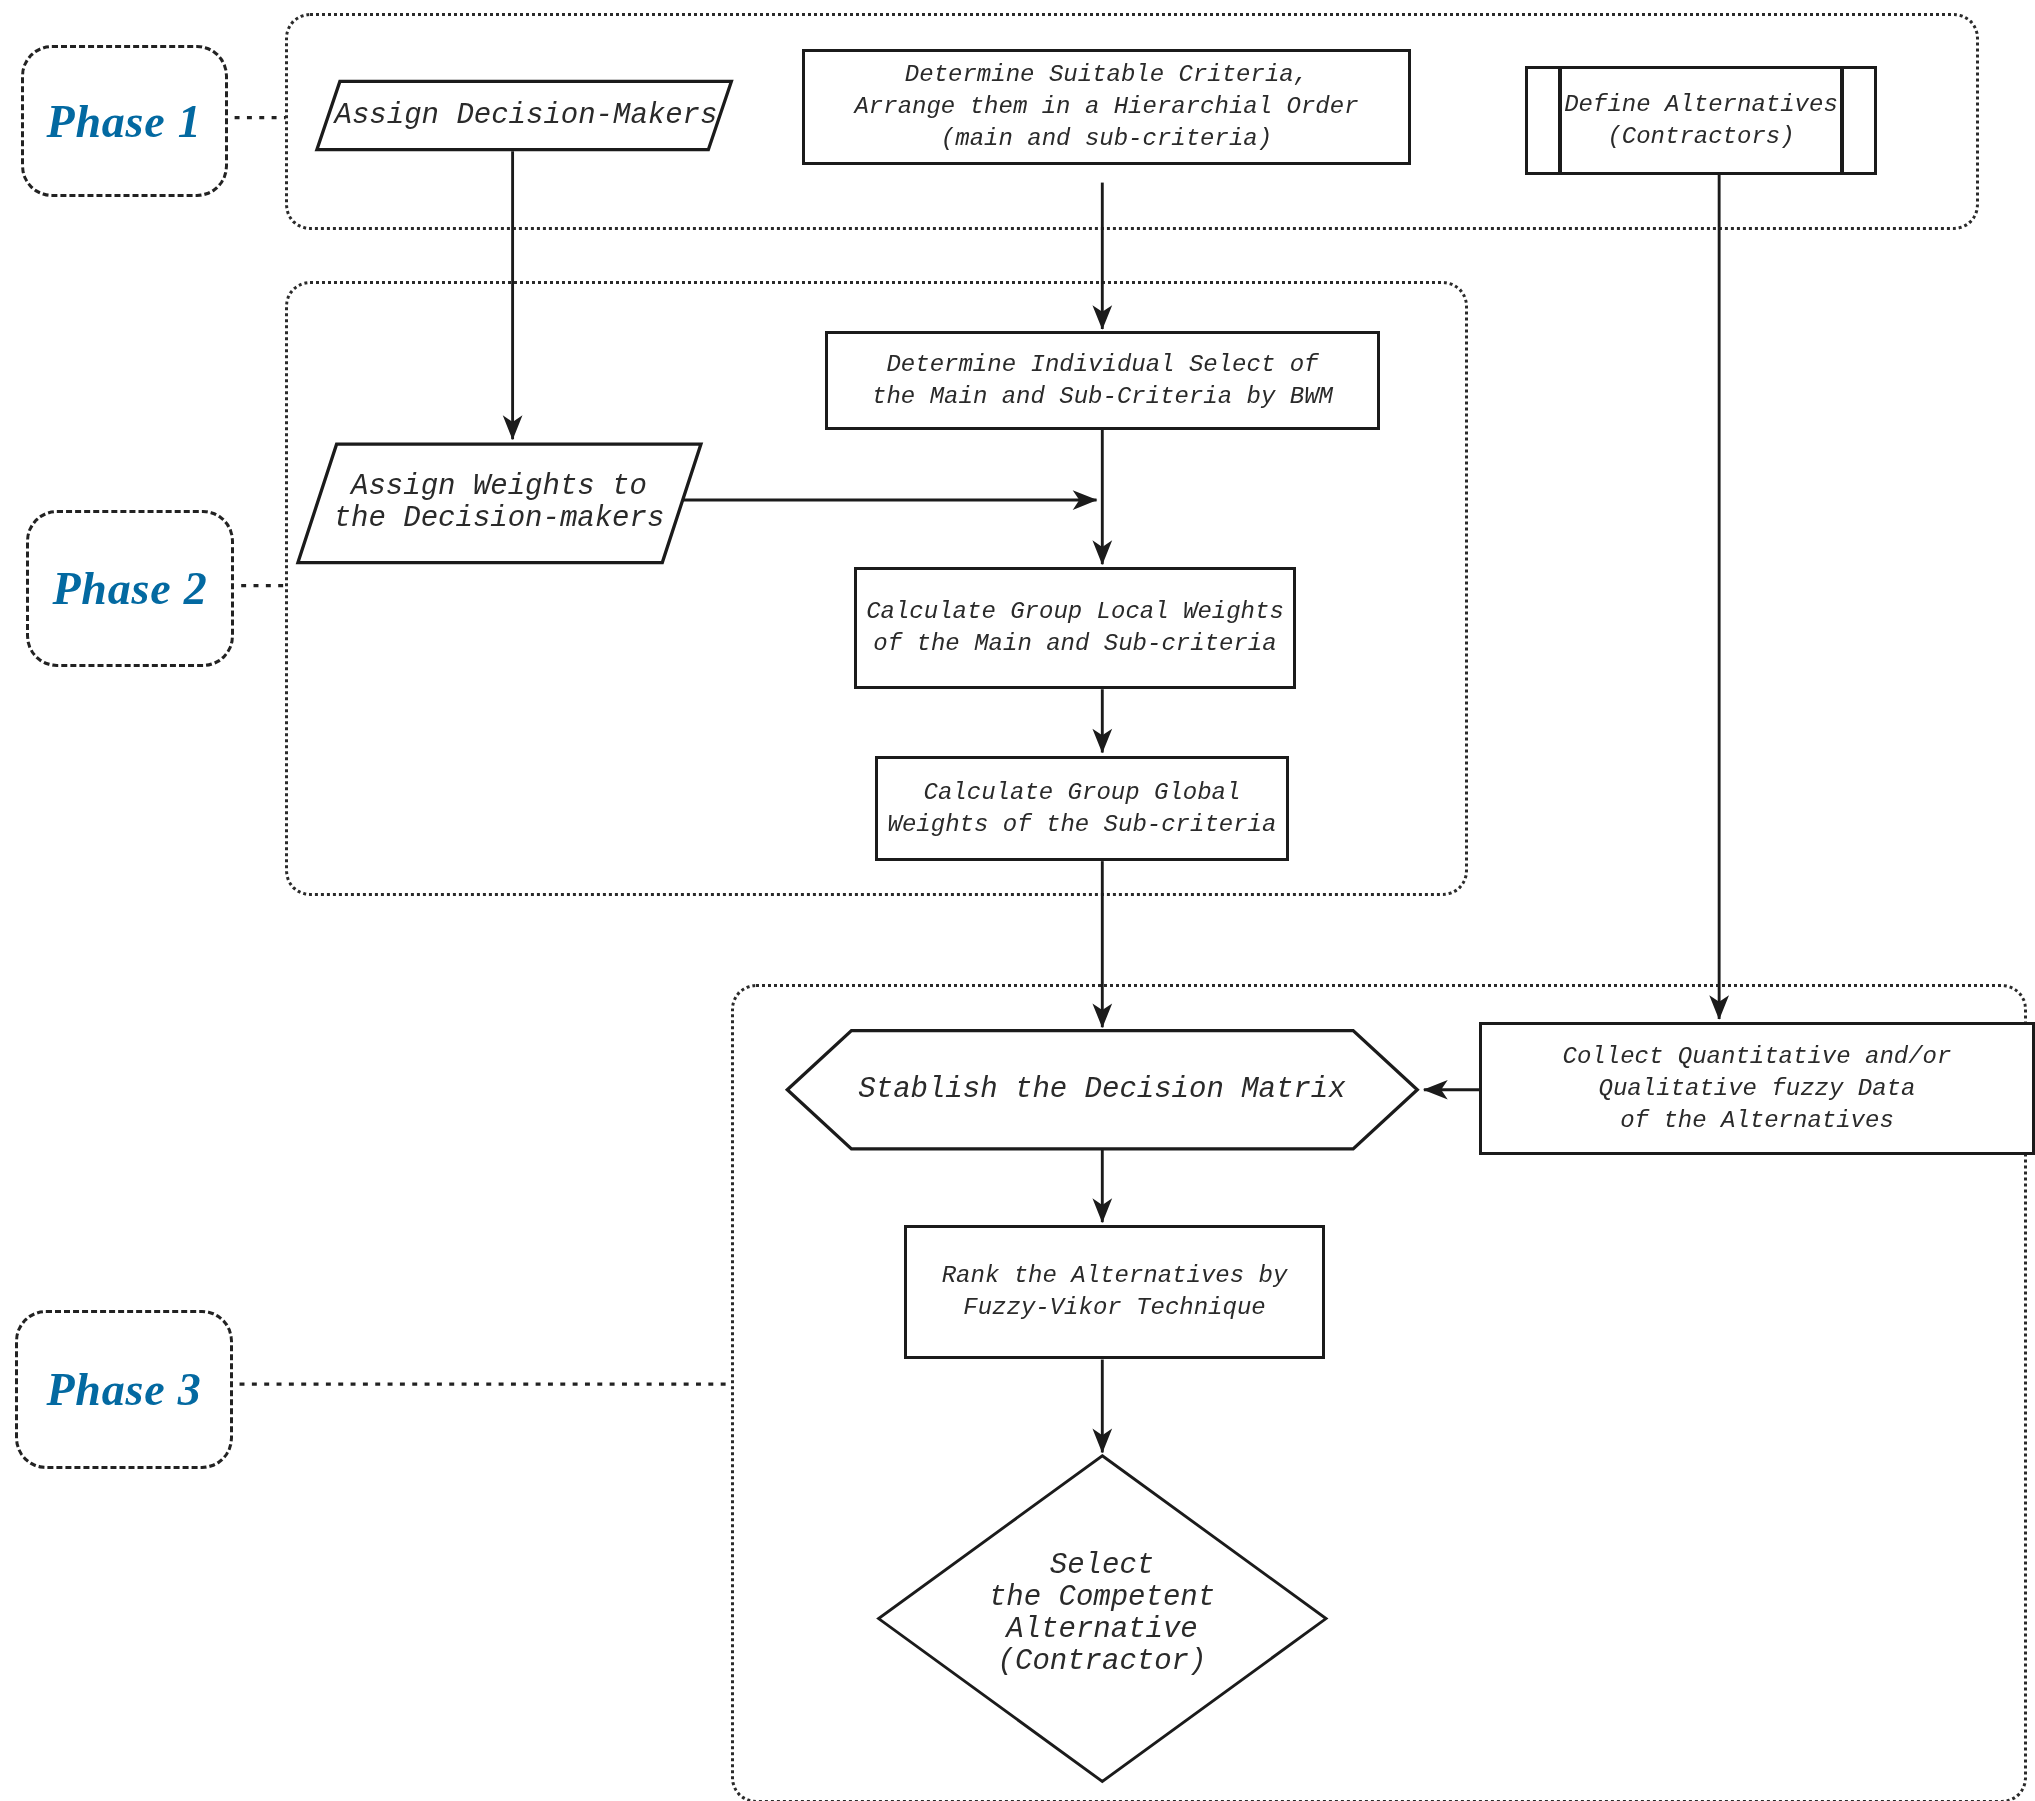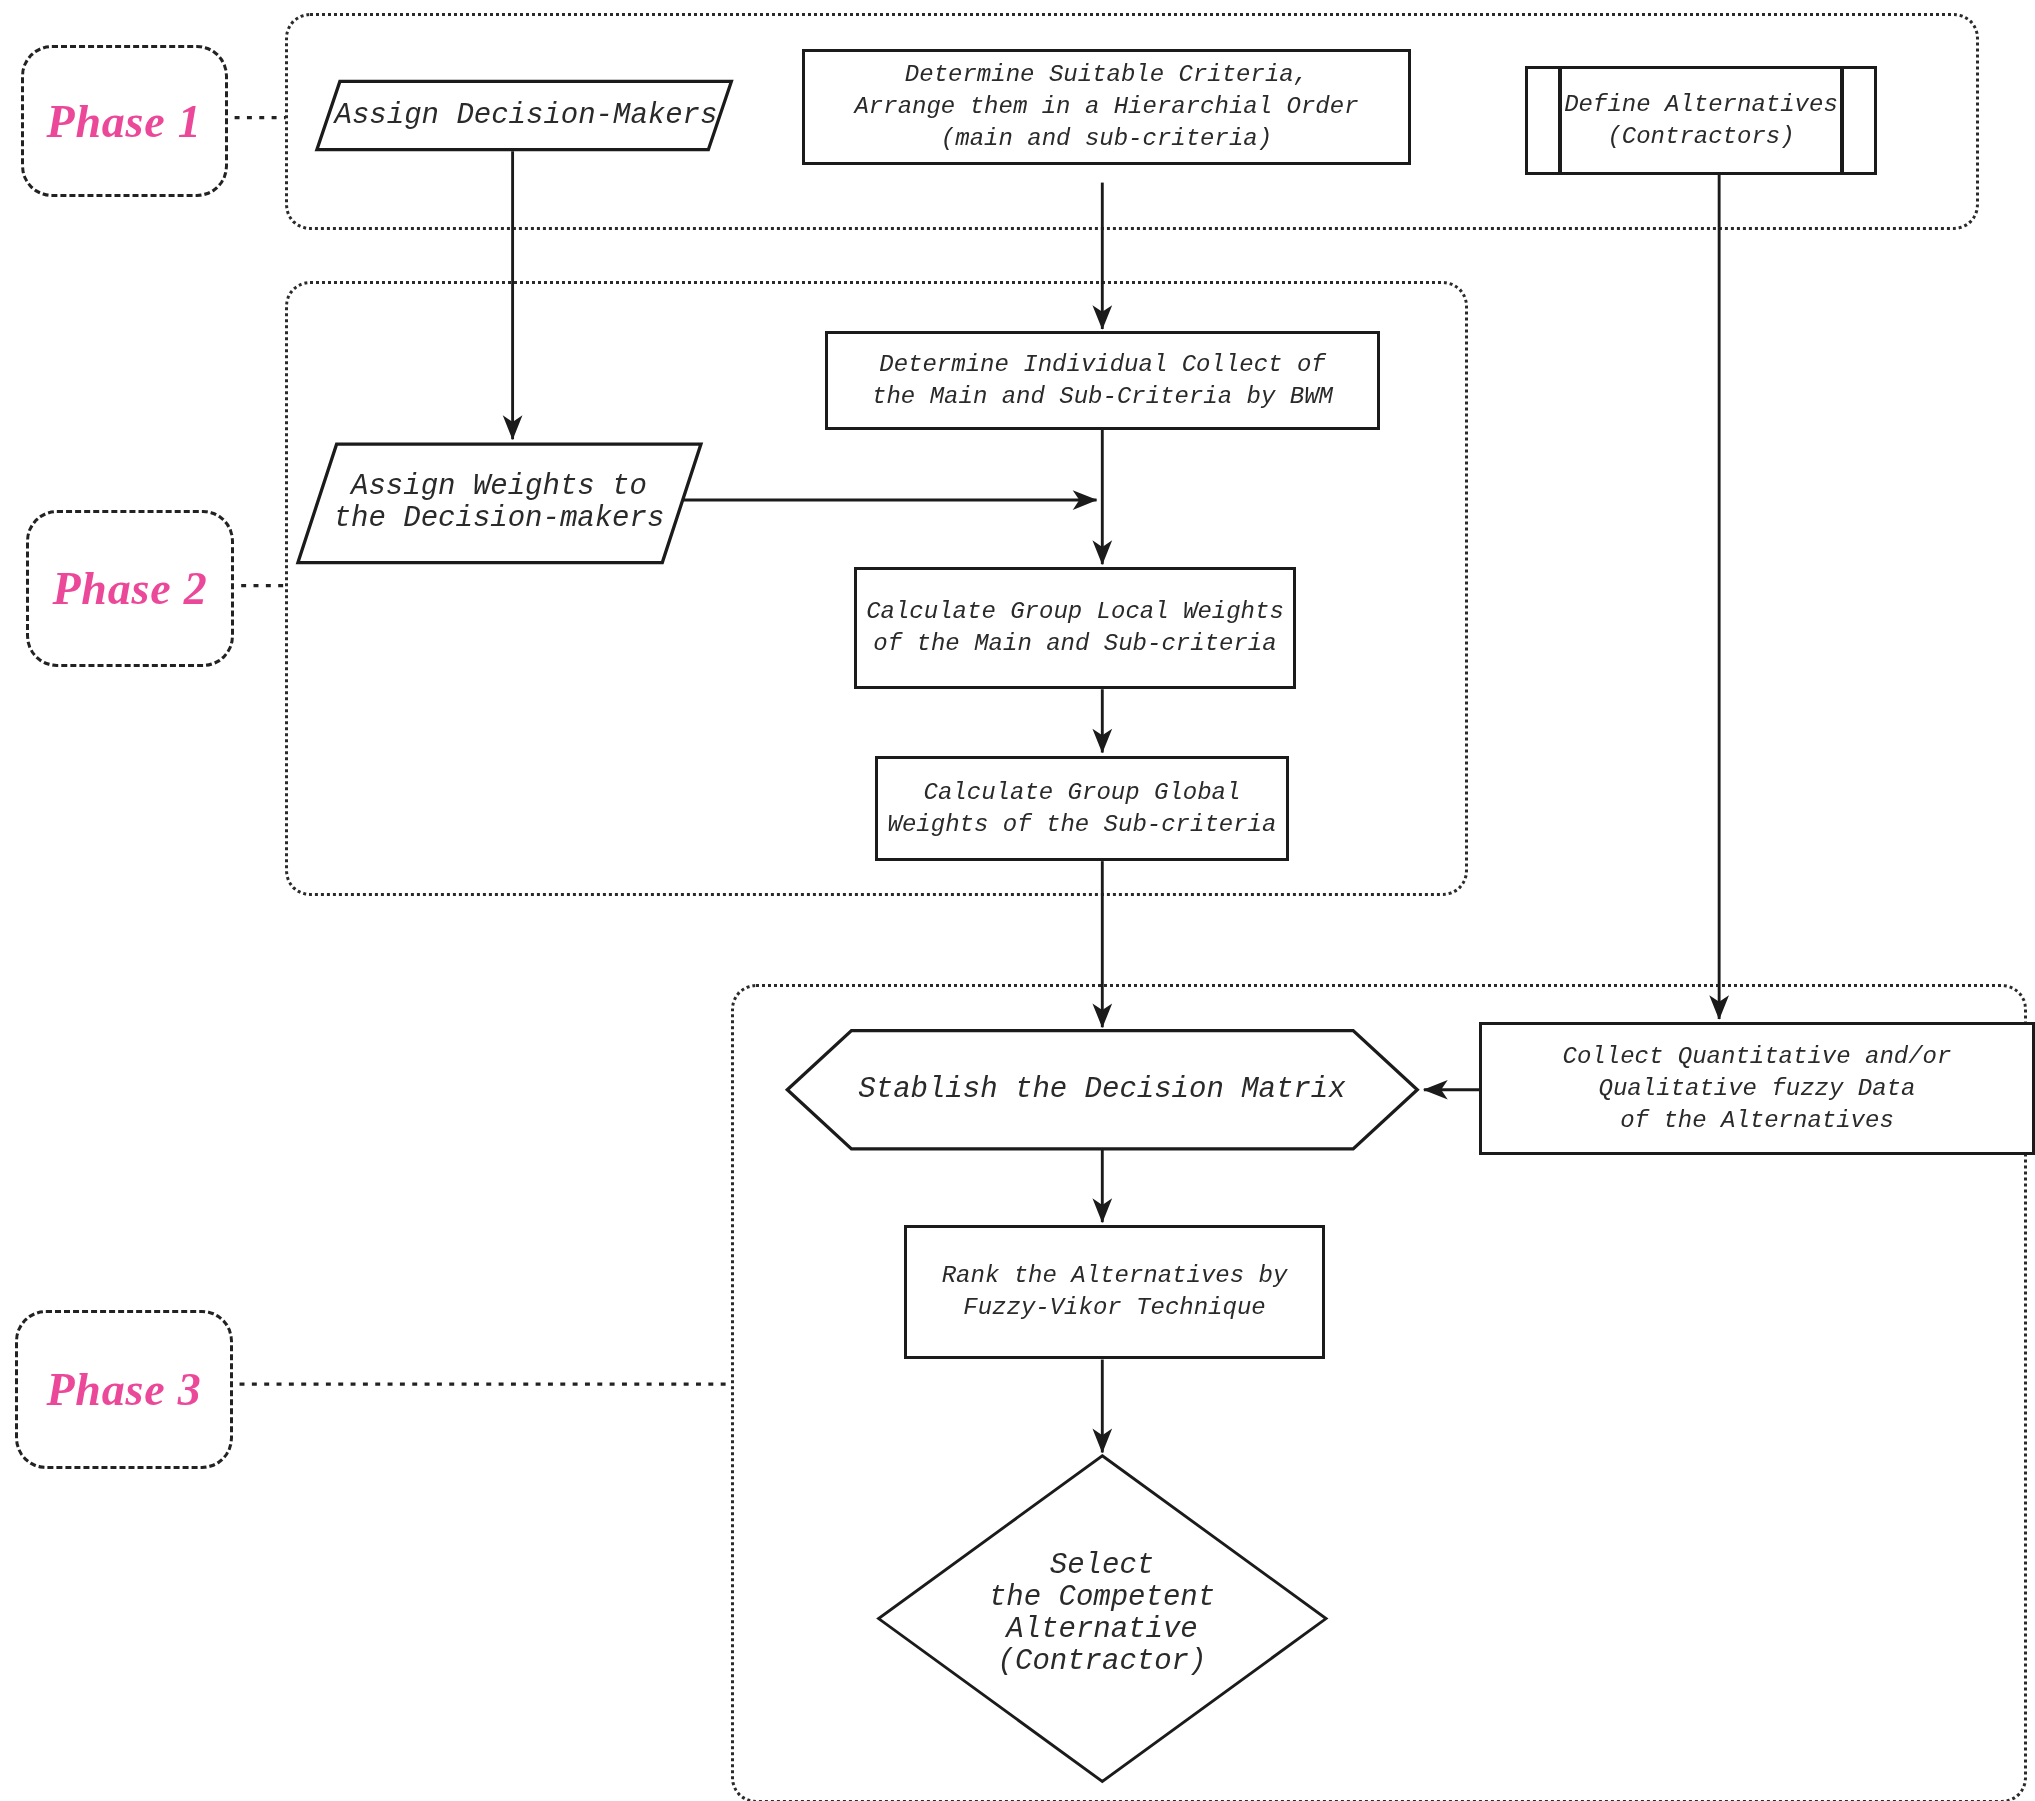--- a/index.html
+++ b/index.html
@@ -26,21 +26,21 @@
     border: 3.3px dashed #222222;
     border-radius: 31px;
     display: flex;
     align-items: center;
     justify-content: center;
     font-family: "Liberation Serif", "DejaVu Serif", serif;
     font-weight: bold;
     font-style: italic;
     font-size: 46px;
     letter-spacing: 0.8px;
-    color: #ec4899;
+    color: #0369a1;
     background: #ffffff;
   }
   .box {
     position: absolute;
     box-sizing: border-box;
     border: 3.3px solid #1b1b1b;
     background: #ffffff;
     display: flex;
     align-items: center;
     justify-content: center;
@@ -117,21 +117,21 @@
 Arrange them in a Hierarchial Order
 (main and sub-criteria)</div>
 
   <div class="box" style="left:1525px; top:66px;   width:352px; height:109px; padding:0 36px;">
     <div class="vbar left"></div>
     <div class="vbar right"></div>
     <span>Define Alternatives
 (Contractors)</span>
   </div>
 
-  <div class="box" style="left:825px; top:331px;  width:555px; height:99px;">Determine Individual Collect of
+  <div class="box" style="left:825px; top:331px;  width:555px; height:99px;">Determine Individual Select of
 the Main and Sub-Criteria by BWM</div>
 
   <div class="box" style="left:854px; top:567px;  width:442px; height:122px;">Calculate Group Local Weights
 of the Main and Sub-criteria</div>
 
   <div class="box" style="left:875px; top:756px;  width:414px; height:105px;">Calculate Group Global
 Weights of the Sub-criteria</div>
 
   <div class="box" style="left:1479px; top:1022px; width:556px; height:133px;">Collect Quantitative and/or
 Qualitative fuzzy Data

